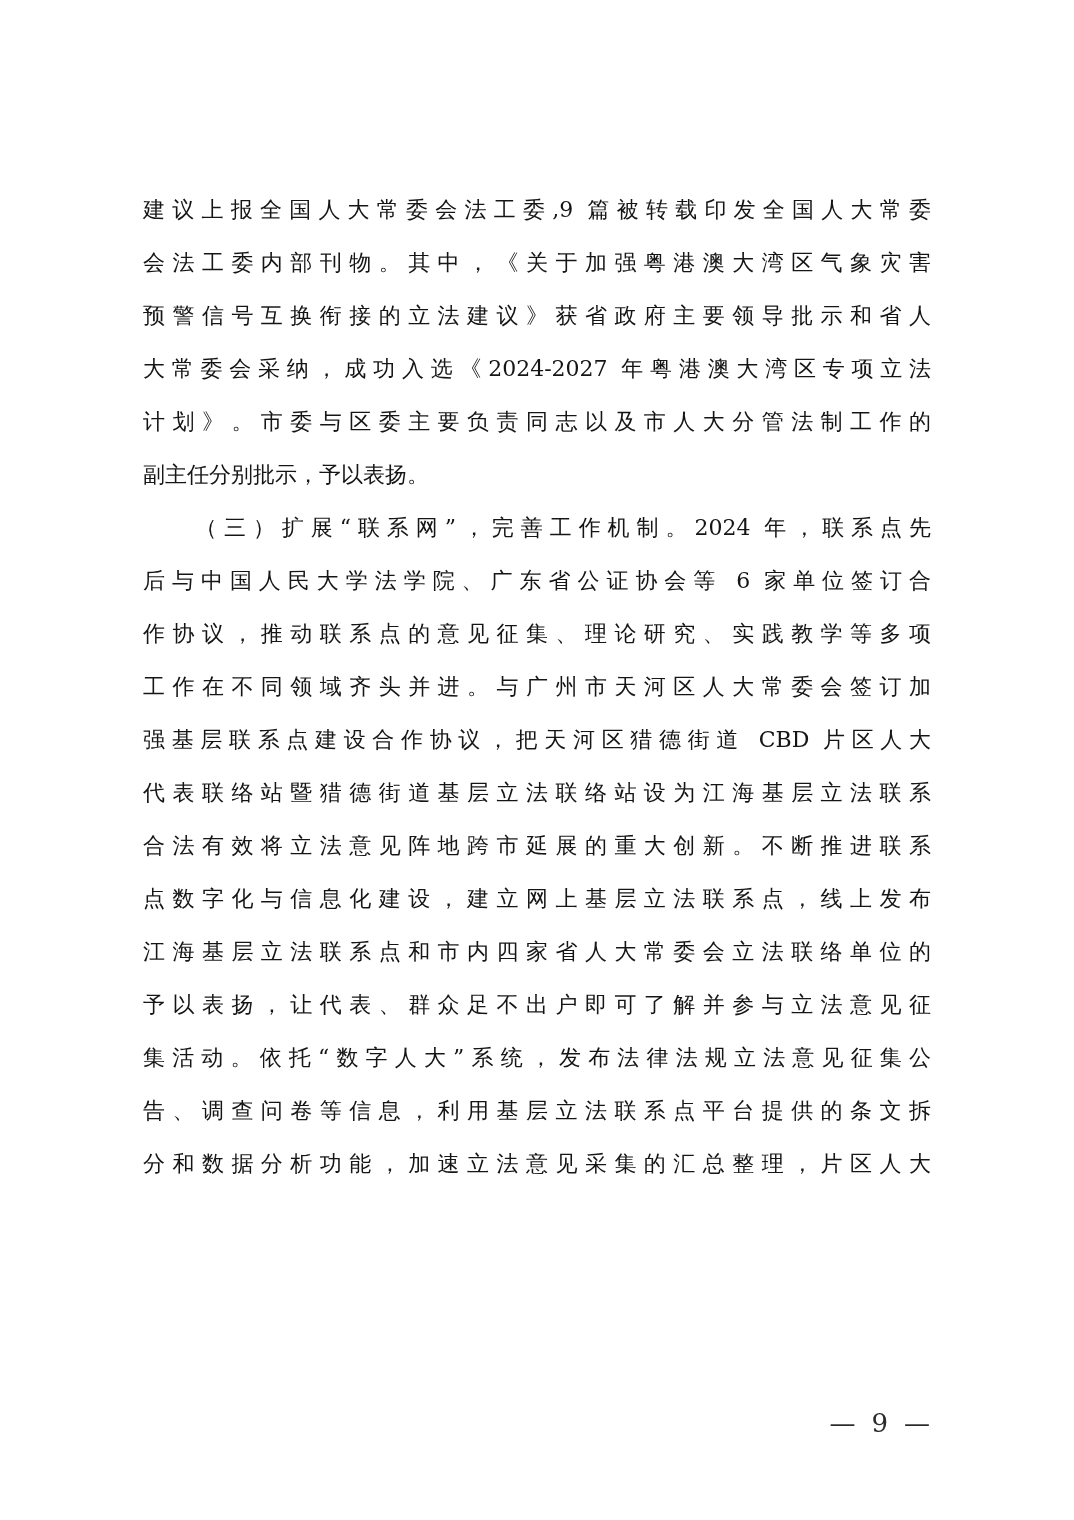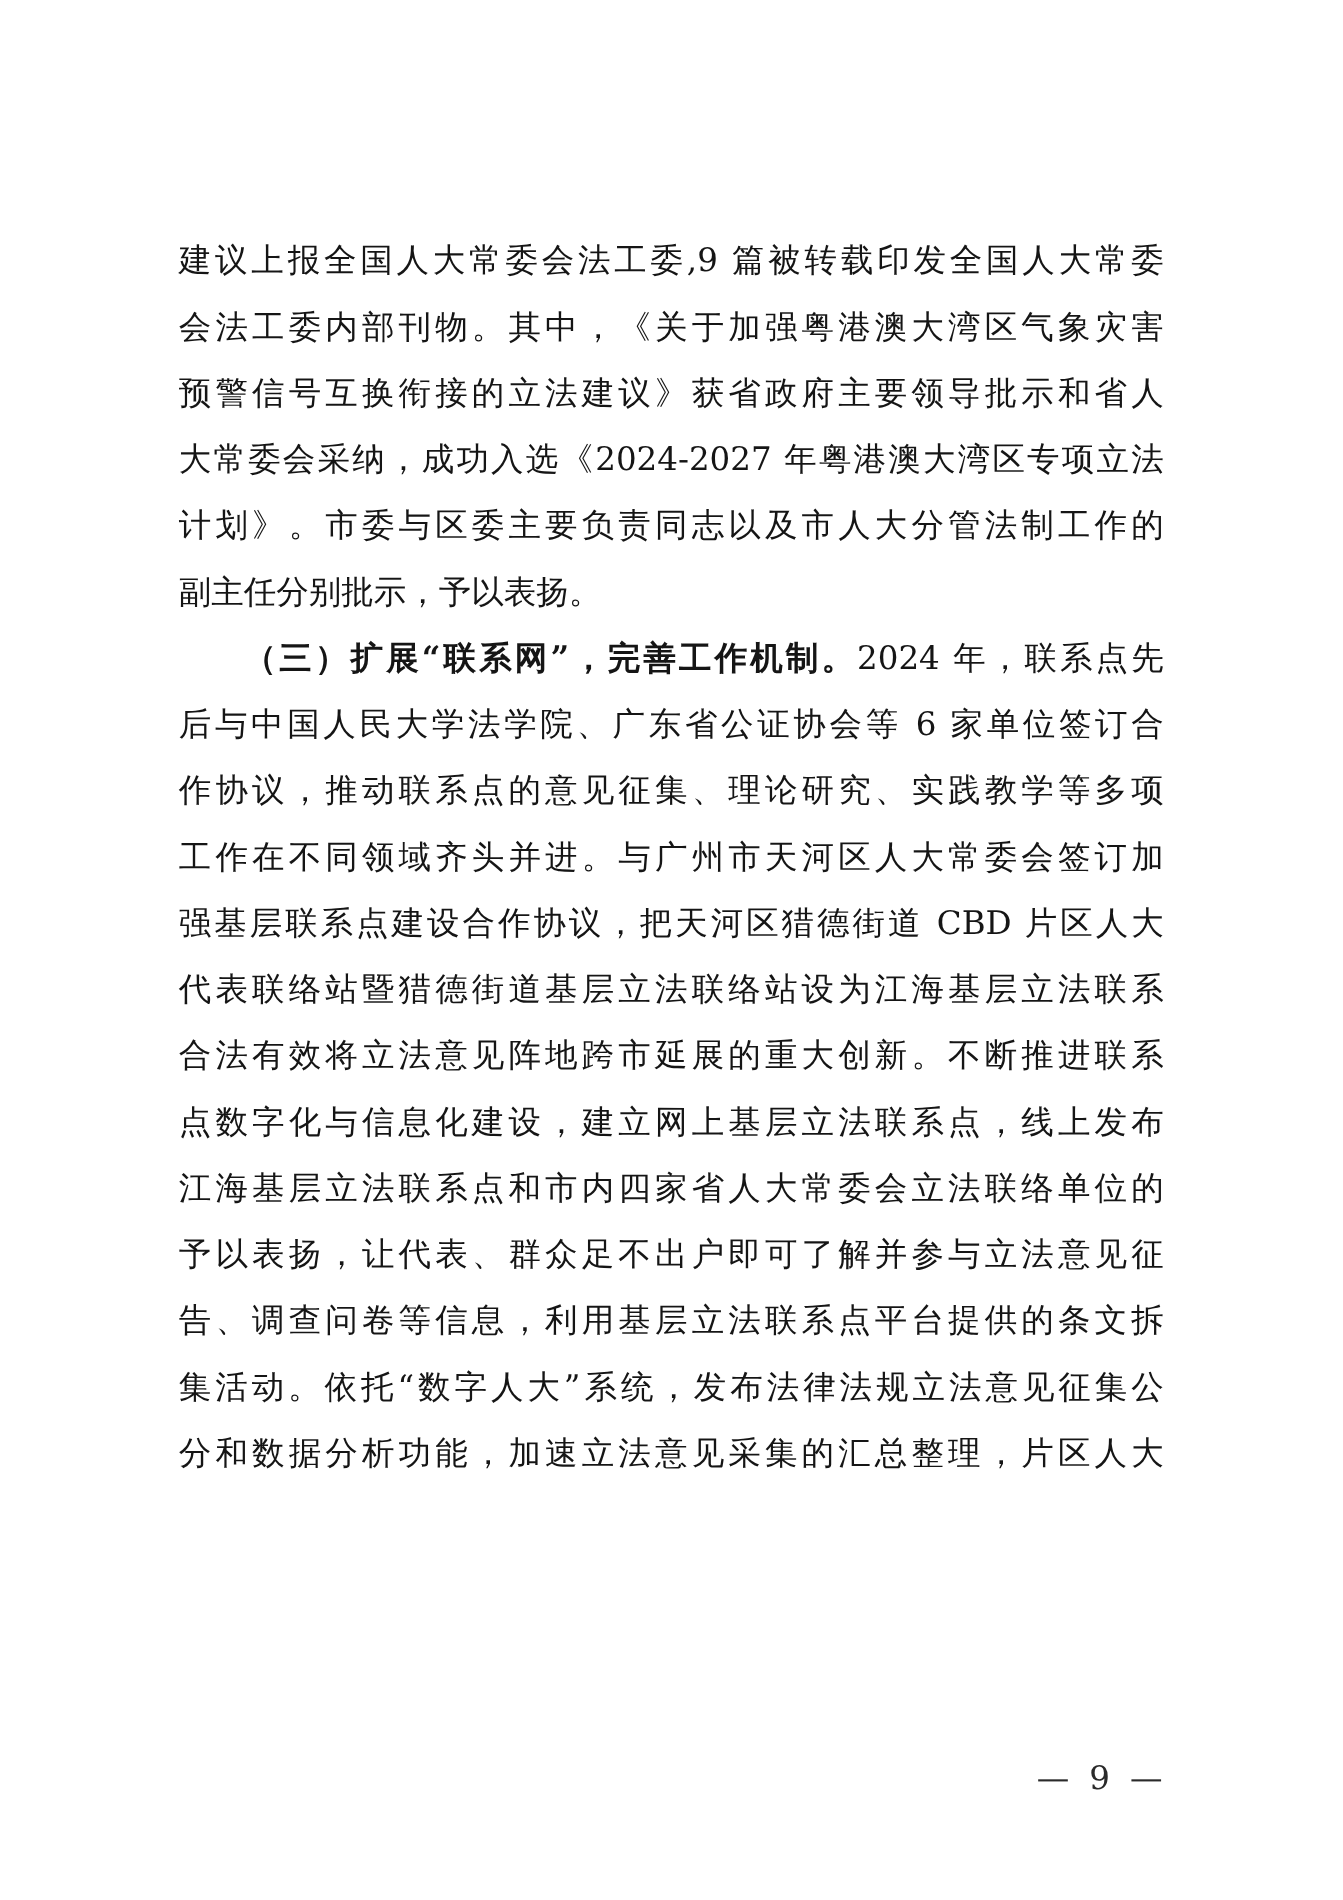--- a/index.html
+++ b/index.html
@@ -16,34 +16,34 @@
     position: absolute;
     left: 143px;
     top: 183px;
     width: 788px;
   }
   .ln {
     margin: 0;
     padding: 0;
     height: 53px;
     line-height: 53px;
-    font-size: 26px;
+    font-size: 22px;
     text-align: justify;
     text-align-last: justify;
     white-space: nowrap;
   }
   .ln-paraend {
     text-align: left;
     text-align-last: left;
   }
   .ln-indent {
     text-indent: 52px;
   }
   .heading-bold {
-    font-weight: bold;
+    font-weight: normal;
   }
   .page-footer {
     position: absolute;
     top: 1403px;
     right: 144px;
     font-size: 26px;
     line-height: 40px;
     color: #2a2a2a;
     white-space: nowrap;
   }
@@ -65,21 +65,21 @@
 
     <p class="ln">后与中国人民大学法学院、广东省公证协会等 6 家单位签订合</p>
     <p class="ln">作协议，推动联系点的意见征集、理论研究、实践教学等多项</p>
     <p class="ln">工作在不同领域齐头并进。与广州市天河区人大常委会签订加</p>
     <p class="ln">强基层联系点建设合作协议，把天河区猎德街道 CBD 片区人大</p>
     <p class="ln">代表联络站暨猎德街道基层立法联络站设为江海基层立法联系</p>
     <p class="ln">合法有效将立法意见阵地跨市延展的重大创新。不断推进联系</p>
     <p class="ln">点数字化与信息化建设，建立网上基层立法联系点，线上发布</p>
     <p class="ln">江海基层立法联系点和市内四家省人大常委会立法联络单位的</p>
     <p class="ln">予以表扬，让代表、群众足不出户即可了解并参与立法意见征</p>
+    <p class="ln">集活动。依托“数字人大”系统，发布法律法规立法意见征集公</p>
     <p class="ln">告、调查问卷等信息，利用基层立法联系点平台提供的条文拆</p>
-    <p class="ln">集活动。依托“数字人大”系统，发布法律法规立法意见征集公</p>
     <p class="ln">分和数据分析功能，加速立法意见采集的汇总整理，片区人大</p>
   </div>
 
   <div class="page-footer">
     <span class="dash">—</span><span class="num">9</span><span class="dash">—</span>
   </div>
 </div>
 
 </body></html>

